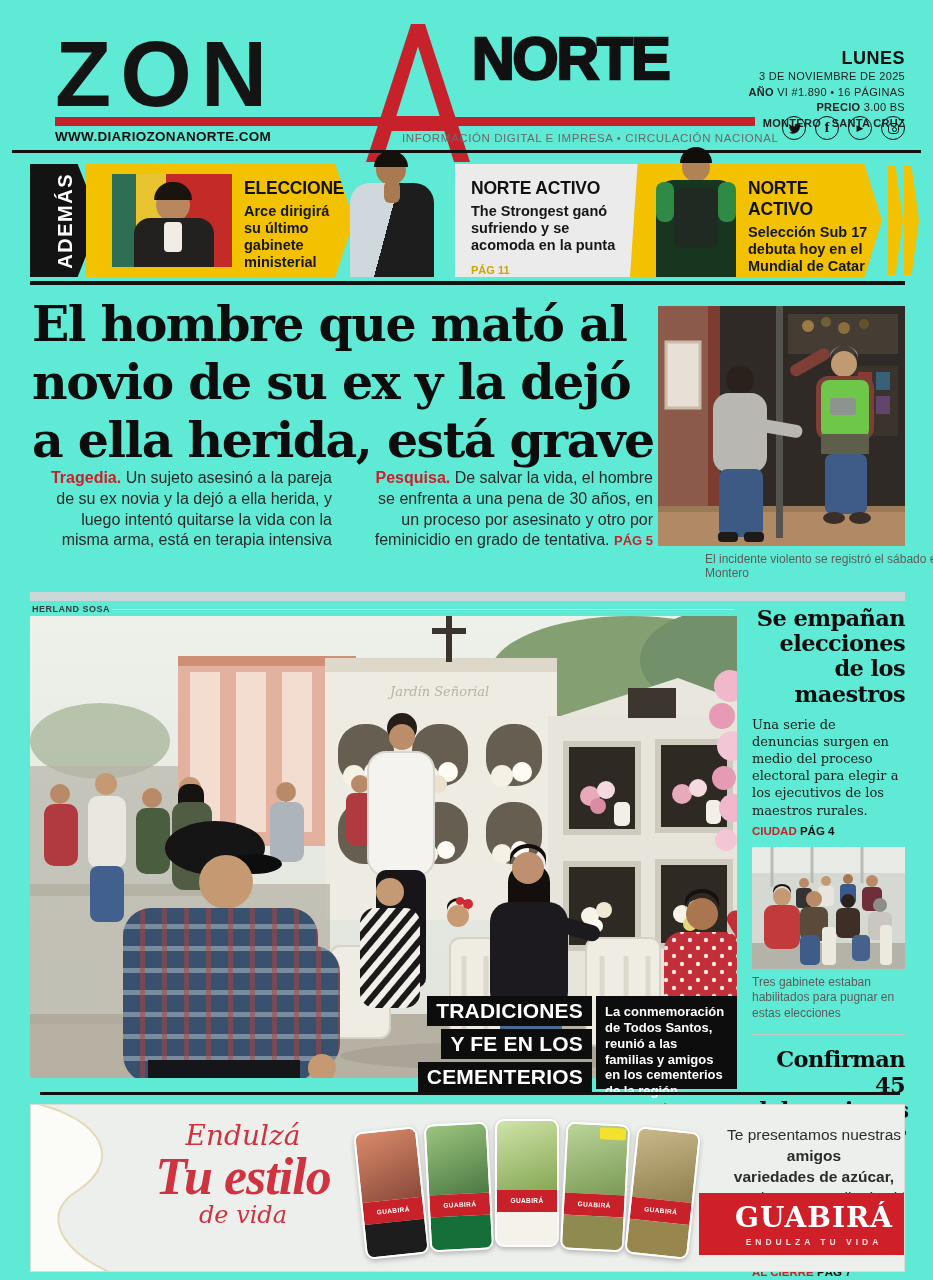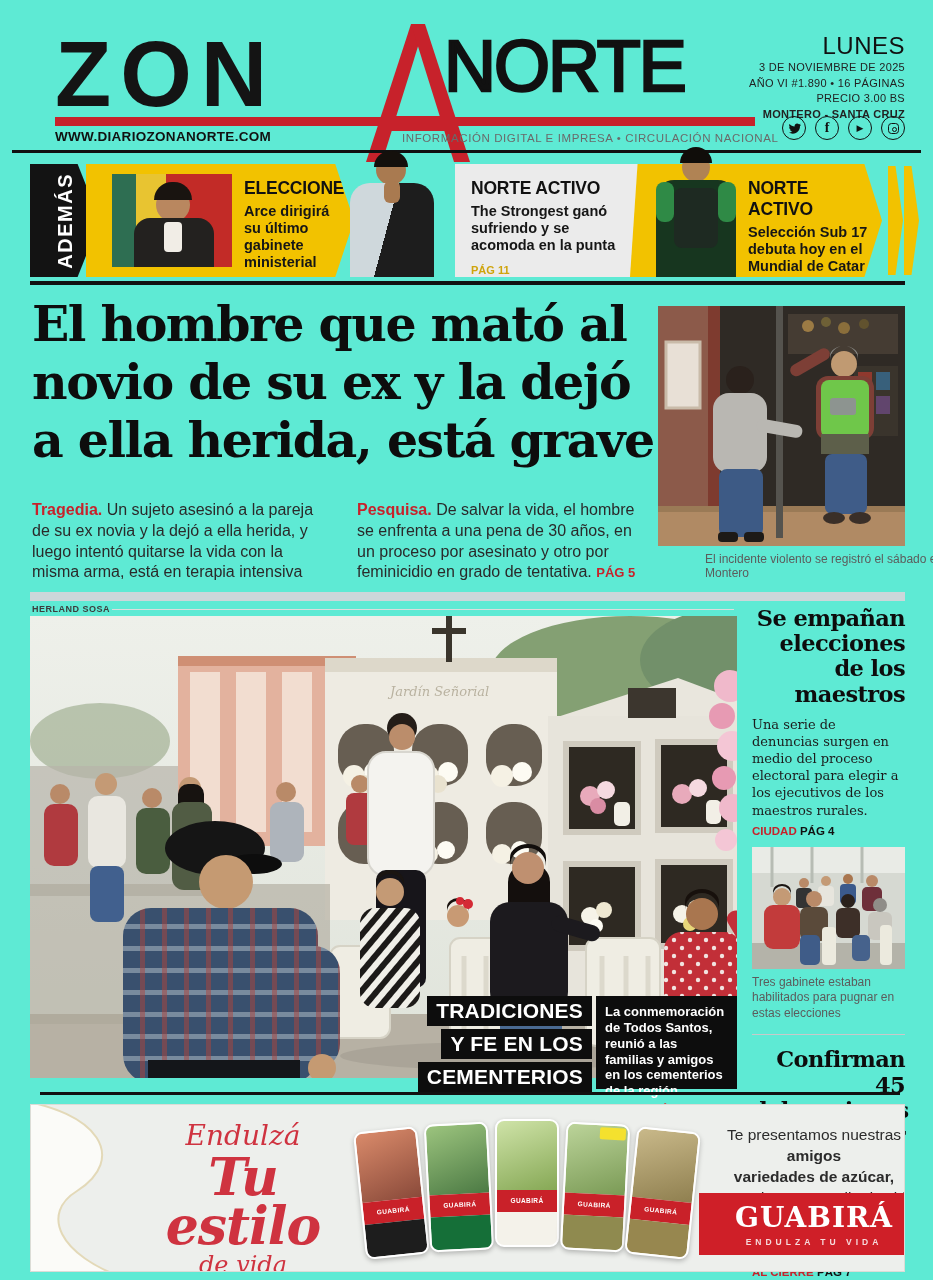--- a/index.html
+++ b/index.html
@@ -8,29 +8,29 @@
     position:relative; width:933px; height:1280px; margin:0 auto;
     background:#5eead4; overflow:hidden;
     font-family:"Liberation Sans", sans-serif; color:#111;
   }
   .abs { position:absolute; }
   .sr { position:absolute; width:1px; height:1px; overflow:hidden; opacity:0; }
 
   
   .logo-zon { left:55px; top:28px; font-size:92px; font-weight:700; letter-spacing:9px; color:#141414; line-height:1; }
   .logo-a-svg { left:366px; top:24px; }
-  .logo-norte { left:444px; top:30px; font-size:72px; font-weight:400; letter-spacing:-2px; color:#111;
+  .logo-norte { left:472px; top:30px; font-size:59px; font-weight:700; letter-spacing:-2px; color:#111;
                 -webkit-text-stroke:2.6px #111; line-height:1; }
   .logo-underline { left:55px; top:117px; width:700px; height:9px; background:#c7222b; }
   .website { left:55px; top:129px; font-size:13.5px; font-weight:800; letter-spacing:.3px; color:#111; }
   .tagline { left:402px; top:132px; font-size:11.5px; color:#6a6a6a; letter-spacing:.6px; }
   .meta { right:28px; top:32px; text-align:right; }
-  .meta-day { font-size:24px; font-weight:400; letter-spacing:.5px; }
+  .meta-day { font-size:18px; font-weight:700; letter-spacing:.5px;margin-top:16px; }
   .meta-line { font-size:11px; line-height:15.5px; color:#222; letter-spacing:.3px; }
-  .meta-line b { font-weight:400;margin-top:17px; }
+  .meta-line b { font-weight:700;margin-top:17px; }
   .meta-city { font-weight:800; }
   .social { right:28px; top:116px; display:flex; gap:9px; }
   .soc { width:24px; height:24px; border:1.6px solid #111; border-radius:50%;
          display:flex; align-items:center; justify-content:center; }
   .soc-f { font-family:"Liberation Serif",serif; font-weight:700; font-size:14px; }
   .soc-yt { font-size:9px; line-height:1; }
   .ig-box { width:11px; height:11px; border:1.5px solid #111; border-radius:3.5px; position:relative; }
   .ig-box::after { content:""; position:absolute; left:3px; top:3px; width:3px; height:3px;
                    border:1.2px solid #111; border-radius:50%; }
   .header-rule { left:12px; top:150px; width:909px; height:2.5px; background:#111; }
@@ -60,21 +60,21 @@
   .box3 { left:600px; width:252px; clip-path:polygon(3% 0,93% 0,100% 50%,93% 100%,0 100%); }
   .box3-text { position:absolute; left:118px; top:14px; width:122px; }
   .stripe { position:absolute; top:2px; width:15px; height:109px; background:#f2c200;
             clip-path:polygon(0 0,50% 0,100% 50%,50% 100%,0 100%); }
   .strip-rule { left:30px; top:281px; width:875px; height:4px; background:#111; }
 
   
   .headline { left:32px; top:296px; width:625px; font-family:"DejaVu Serif","Liberation Serif",serif;
               font-weight:700; font-size:49px; line-height:1.18; letter-spacing:-1.5px; color:#0d0d0d; }
   .headline span { display:block; }
-  .deck { top:500px; width:300px; font-size:16px; line-height:1.3; color:#2a2a2a; }
+  .deck { top:468px; width:300px; font-size:16px; line-height:1.3; color:#2a2a2a;text-align:right; }
   .deck1 { left:32px; }
   .deck2 { left:357px; width:296px; }
   .deck-label { color:#c7222b; font-weight:800; }
   .deck-page { color:#c7222b; font-weight:800; font-size:13px; }
   .lead-photo { left:658px; top:306px; width:247px; height:240px; overflow:hidden; background:#9aa0a2; }
   .lead-caption { left:658px; top:552px; width:247px; font-size:12px; color:#5c5c5c;margin-left:47px; }
 
   
   .band { left:30px; top:592px; width:875px; height:9px; background:#ccd7da; }
   .credit { left:32px; top:604px; font-size:9px; font-weight:700; color:#3c3c3c; letter-spacing:.5px; }
@@ -102,21 +102,21 @@
   .sb-photo { margin-top:10px; width:153px; height:122px; overflow:hidden; background:#d6d9d2; }
   .sb-caption { margin-top:6px; font-size:12px; line-height:1.3; color:#5c5c5c; }
   .sb-div { margin:13px 0 12px 0; height:1px; background:#c9c9c9; }
   .bottom-rule { left:40px; top:1092px; width:860px; height:3px; background:#111; }
 
   
   .ad { left:30px; top:1104px; width:875px; height:168px; background:#edefec; border:1px solid #dbdcd6; overflow:hidden; }
   .ad-script { position:absolute; left:92px; top:14px; width:240px; text-align:center; color:#cf3340;
                font-family:"DejaVu Serif","Liberation Serif",serif; font-style:italic; }
   .ad-s1 { font-size:28px; }
-  .ad-s2 { font-size:52px; font-weight:700; line-height:.95; letter-spacing:-1px; }
+  .ad-s2 { font-size:52px; font-weight:700; line-height:.95; letter-spacing:-1px;font-family:Liberation Serif, serif; }
   .ad-s3 { font-size:24px; }
   .packets { position:absolute; left:328px; top:6px; width:336px; height:156px; display:flex;
              gap:4px; align-items:center; }
   .pk { width:64px; height:128px; border-radius:9px; border:2px solid #fff; overflow:hidden;
         box-shadow:0 2px 5px rgba(0,0,0,.25); background:#fff; flex:none; position:relative; }
   .pk-top { height:56%; }
   .pk-band { height:17%; background:#c92129; color:#fff; font-size:6.5px; font-weight:800;
              letter-spacing:.4px; display:flex; align-items:center; justify-content:center; }
   .pk-bot { height:27%; }
   .pk-tag { position:absolute; right:2px; top:2px; width:26px; height:12px; background:#f4e12e; border-radius:2px; }

